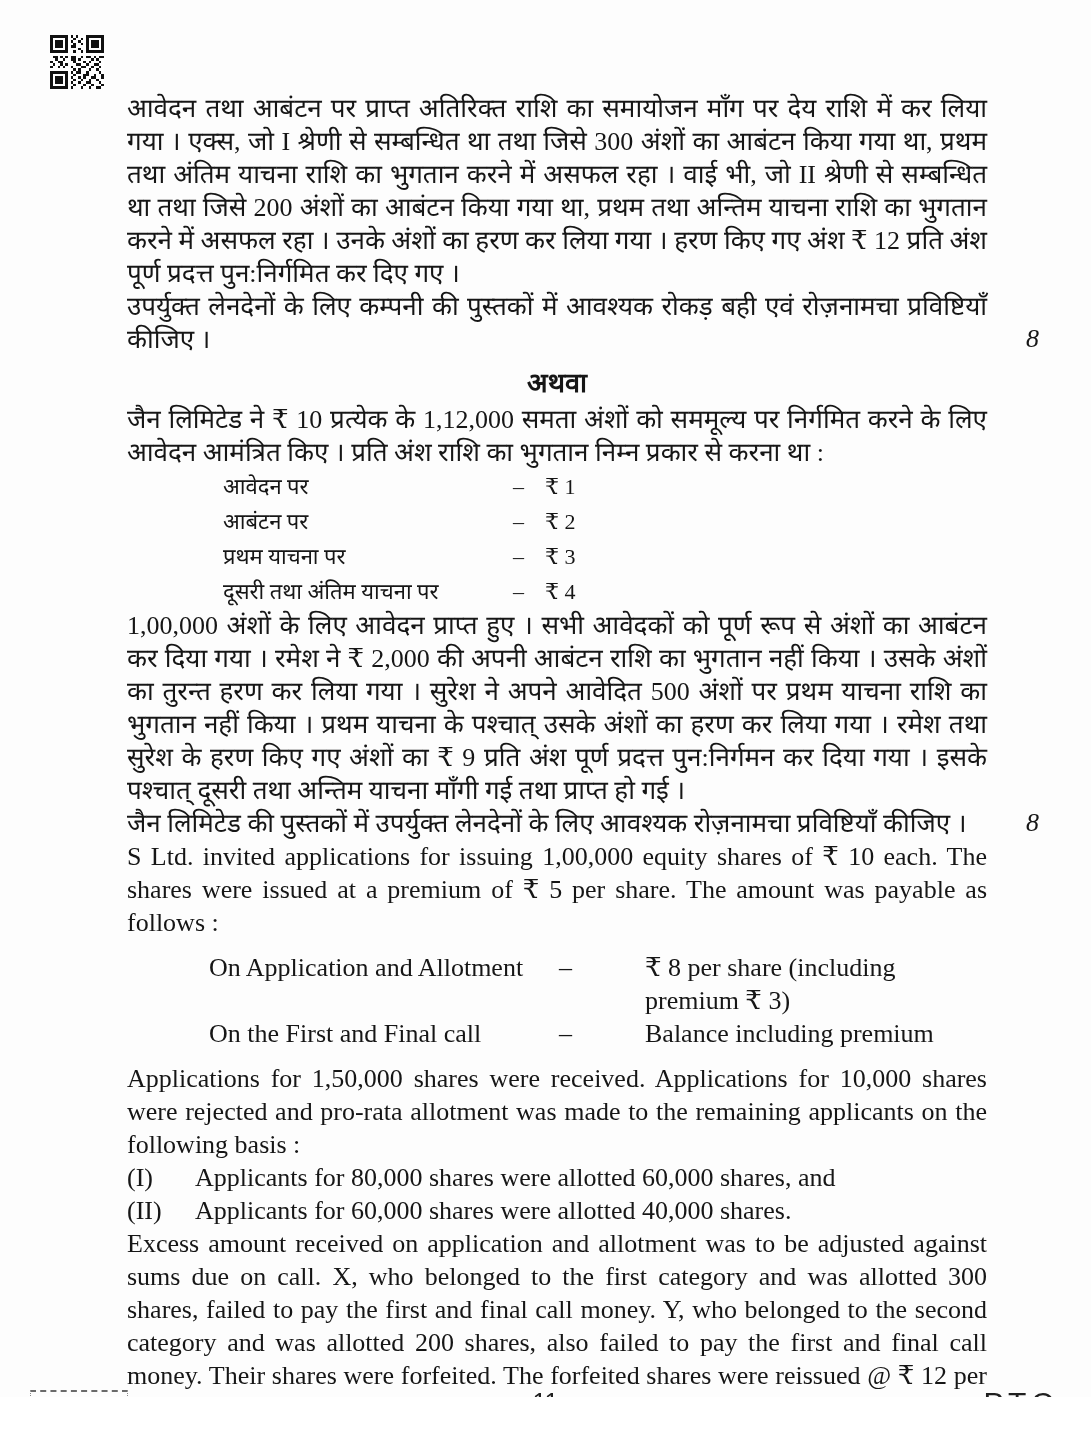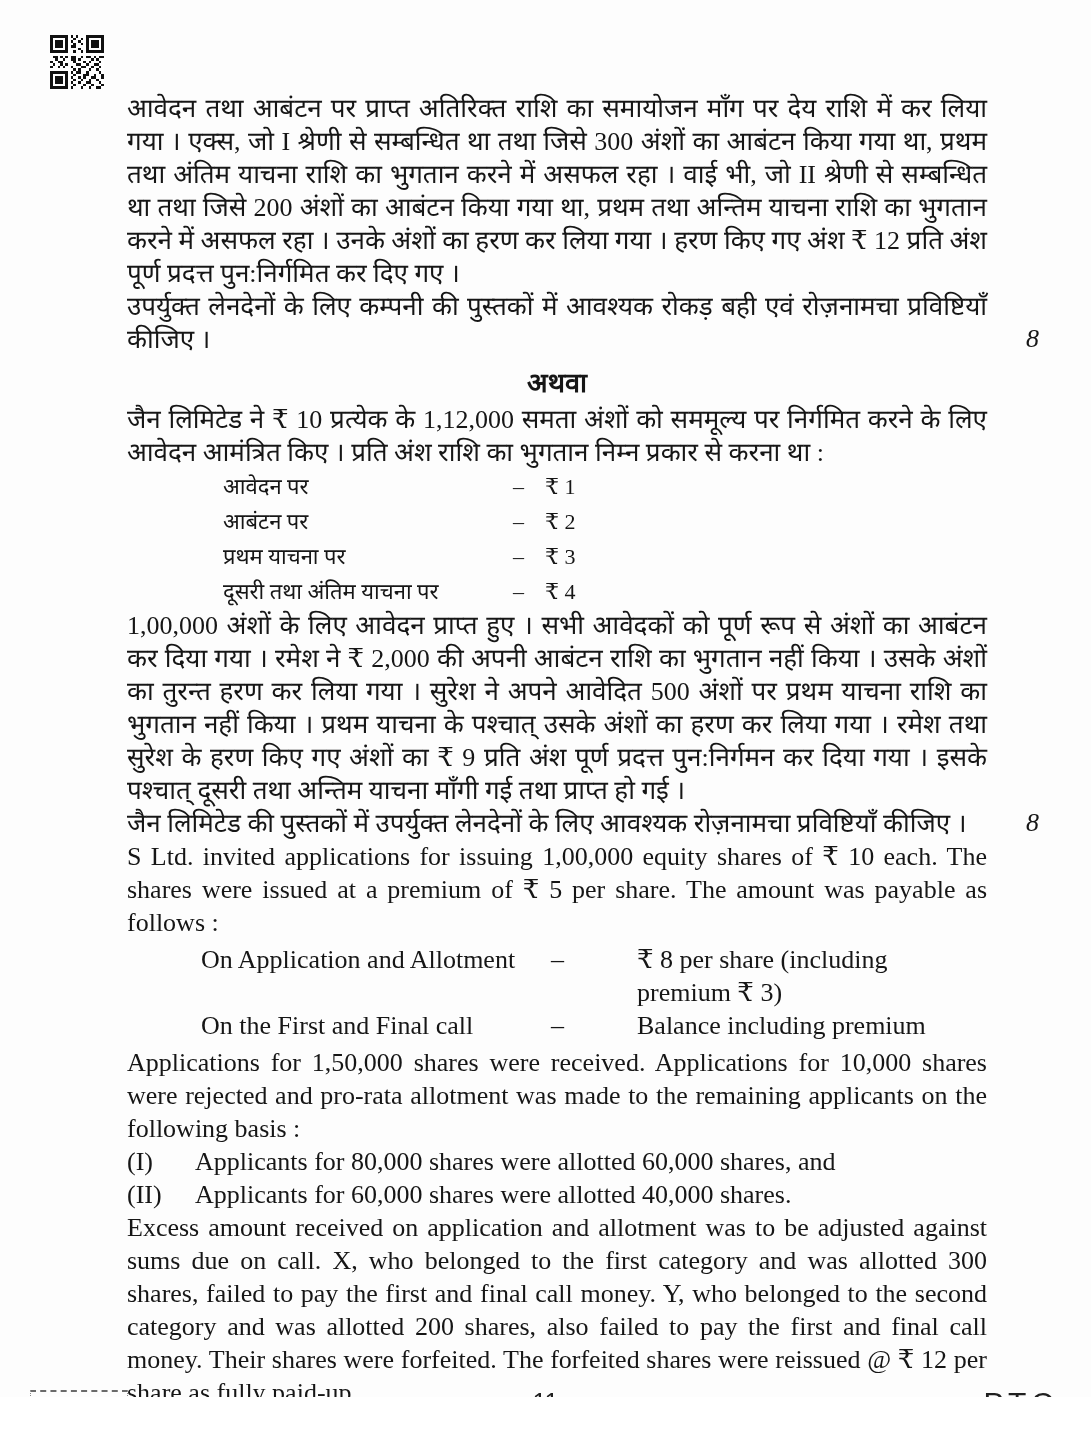--- a/index.html
+++ b/index.html
@@ -49,21 +49,21 @@
   }
   .pay-list { margin: 0; }
   .pay-row {
     display: flex;
     font-size: 22px;
     line-height: 35px;
   }
   .pay-row .pay-label { margin-left: 96px; width: 290px; }
   .pay-row .pay-dash  { width: 32px; }
   .pay-row .pay-amount { flex: 1; }
-  .terms { margin: 4px; }
+  .terms { margin: 12px; }
   .terms-row {
     display: flex;
     font-size: 26px;
     line-height: 33px;
   }
   .terms-row .terms-label { margin-left: 70px; width: 350px; }
   .terms-row .terms-dash  { width: 86px; }
   .terms-row .terms-amount { width: 310px; }
   .item-row {
     display: flex;

